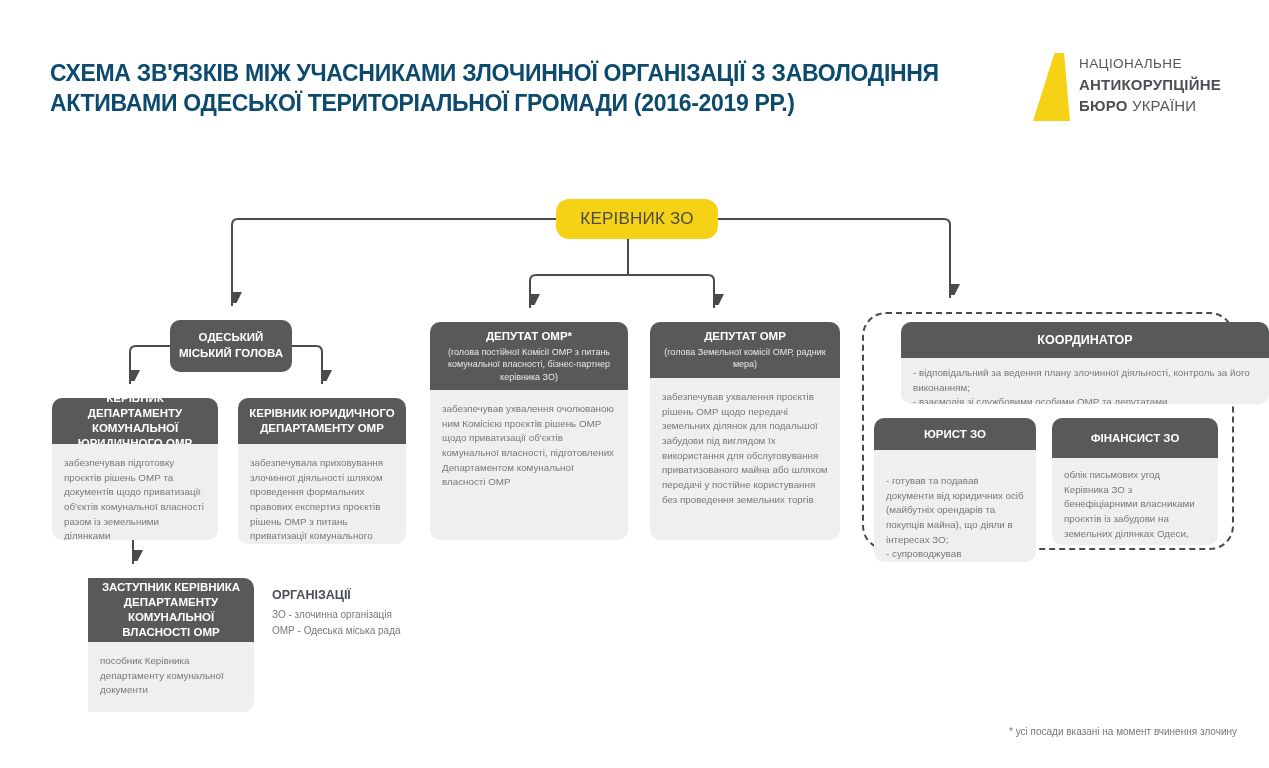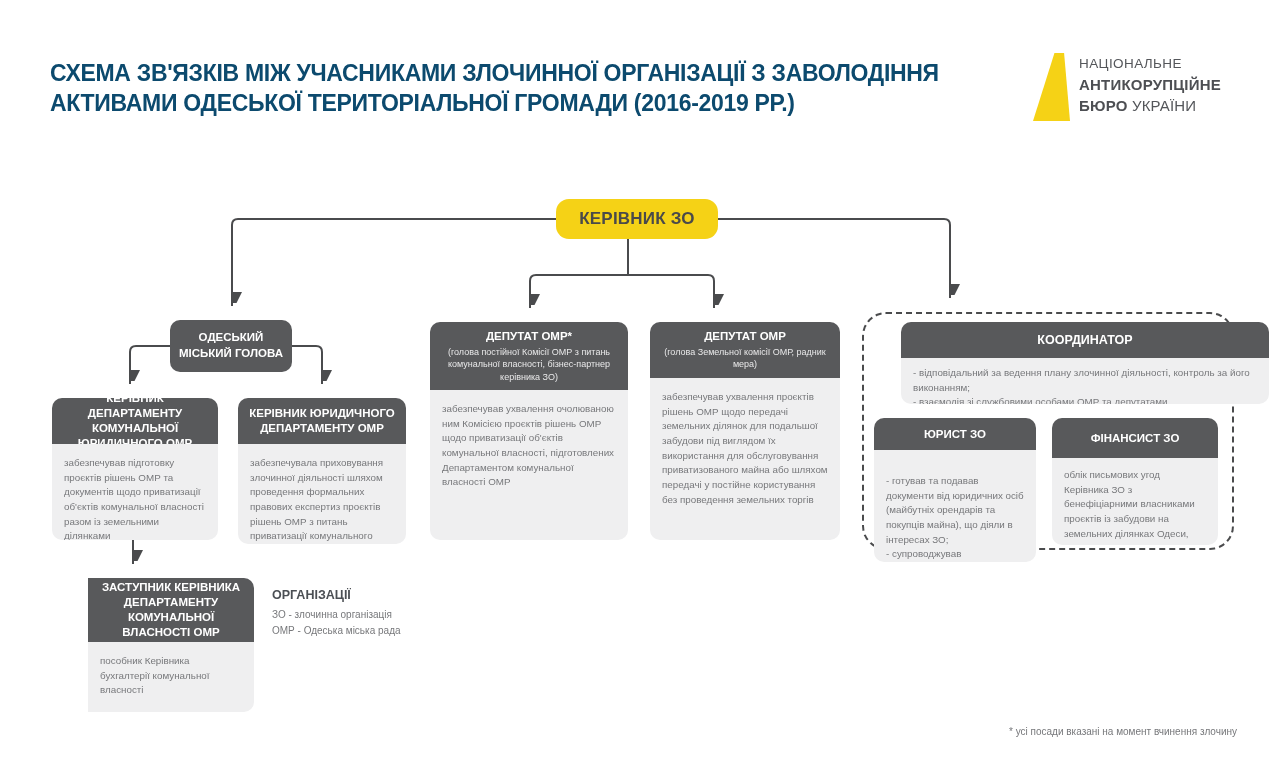--- a/index.html
+++ b/index.html
@@ -22,21 +22,21 @@
   }
   .logo-text{padding-top:2px;color:#54565A;line-height:1.4;}
   .logo-l1{font-size:13.5px;letter-spacing:0.4px;}
   .logo-l2{font-size:15px;font-weight:700;color:#4D4F53;letter-spacing:0.2px;}
   .logo-l3{font-size:15px;letter-spacing:0.2px;}
   .logo-l3 b{color:#4D4F53;}
   
   .root-node{
     left:556px;top:199px;width:162px;height:40px;background:#F5D216;
     border-radius:13px;display:flex;align-items:center;justify-content:center;
-    font-weight:700;font-size:17px;color:#4A4A4A;letter-spacing:0.2px;
+    font-weight:400;font-size:17px;color:#4A4A4A;letter-spacing:0.2px;
     font-stretch:condensed;
   }
   
   .dark-node{
     background:#58595B;border-radius:10px;color:#fff;
     display:flex;align-items:center;justify-content:center;text-align:center;
     font-weight:700;font-size:11.5px;line-height:1.35;white-space:pre-line;
     font-stretch:condensed;
   }
   
@@ -120,21 +120,21 @@
     </div>
     <div class="card-body" style="height:100px;">забезпечувала приховування злочинної діяльності шляхом проведення формальних правових експертиз проєктів рішень ОМР з питань приватизації комунального майна в інтересах ЗО</div>
   </div>
 
   <div class="abs card" style="left:52px;top:578px;width:166px;padding-left:36px;">
     <div class="card-head" style="height:64px;">
       <span class="ttl">ЗАСТУПНИК КЕРІВНИКА
 ДЕПАРТАМЕНТУ КОМУНАЛЬНОЇ
 ВЛАСНОСТІ ОМР</span>
     </div>
-    <div class="card-body" style="height:70px;">пособник Керівника бухгалтерії комунальної власності</div>
+    <div class="card-body" style="height:70px;">пособник Керівника департаменту комунальної документи</div>
   </div>
 
   <div class="abs card" style="left:430px;top:322px;width:198px;">
     <div class="card-head" style="height:68px;">
       <span class="ttl">ДЕПУТАТ ОМР*</span>
       <span class="sub">(голова постійної Комісії ОМР з питань комунальної власності, бізнес-партнер керівника ЗО)</span>
     </div>
     <div class="card-body" style="height:150px;">забезпечував ухвалення очолюваною ним Комісією проєктів рішень ОМР щодо приватизації об'єктів комунальної власності, підготовлених Департаментом комунальної власності ОМР</div>
   </div>
 

